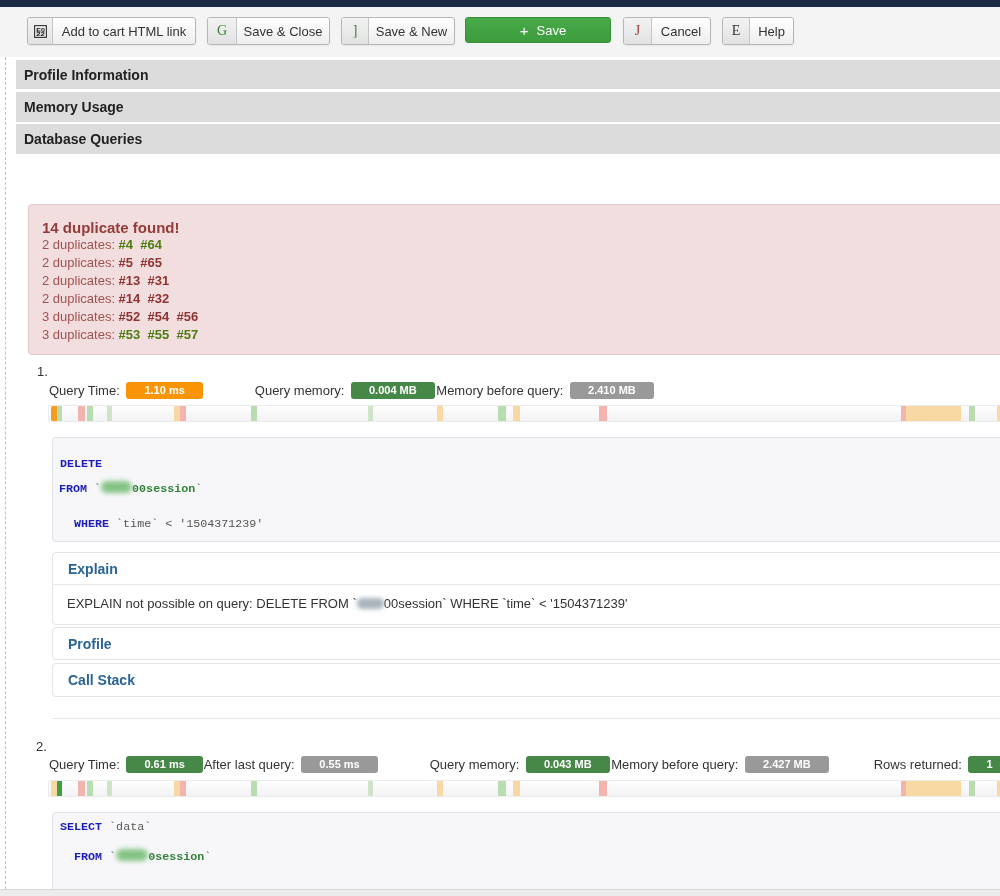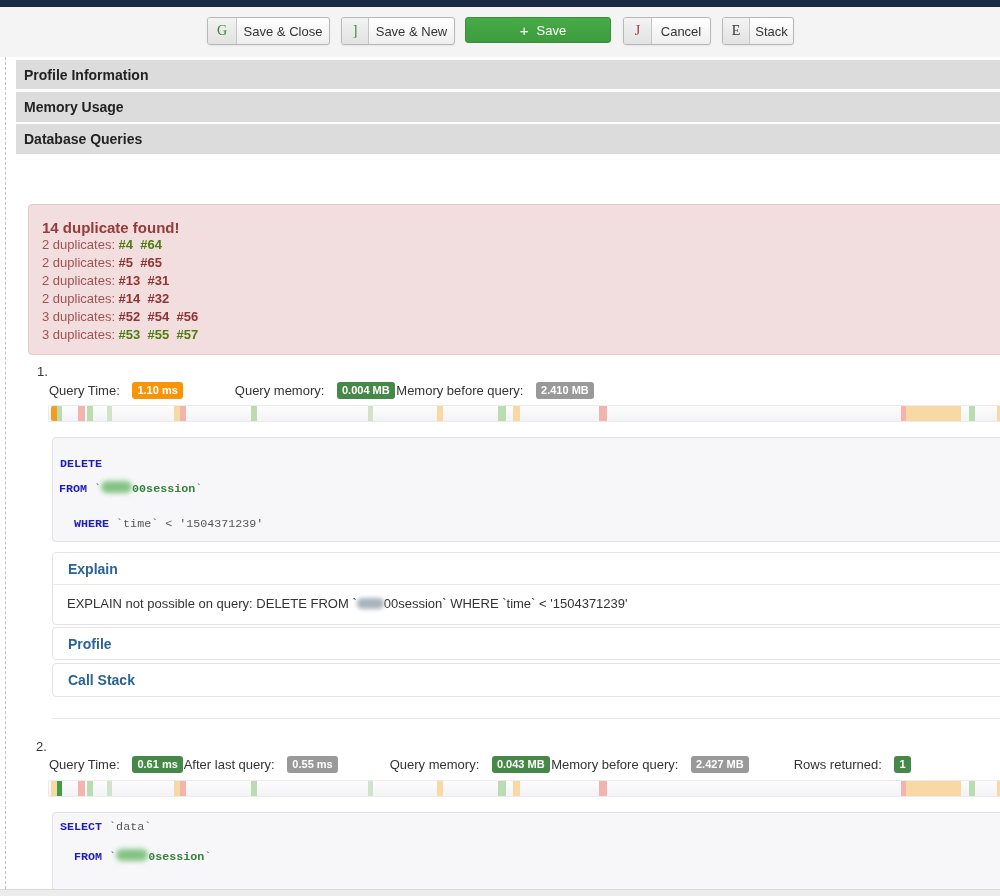--- a/index.html
+++ b/index.html
@@ -11,22 +11,22 @@
        background:linear-gradient(#ffffff,#eeeeee);box-shadow:0 1px 2px rgba(0,0,0,0.06);
        display:flex;align-items:stretch;color:#333;font-size:13px;}
   .btn .seg{display:flex;align-items:center;justify-content:center;
        background:linear-gradient(#f3f3f3,#e2e2e2);border-right:1px solid #c6c6c6;
        border-radius:2px 0 0 2px;font-family:"Liberation Serif",serif;font-size:14px;}
   .btn .lbl{display:flex;align-items:center;justify-content:center;flex:1;white-space:nowrap;}
   .btn-success{position:absolute;top:17px;height:26px;border:1px solid #37903a;border-radius:3px;
        background:linear-gradient(#47aa47,#3e9c3e);color:#fff;font-size:13px;
        display:flex;align-items:center;justify-content:center;}
   
-  .badge{display:inline-block;height:11px;padding:3px 5px;border-radius:3px;color:#fff;
-       font-size:11px;font-weight:bold;line-height:11px;vertical-align:1px;margin-left:9px;margin-right:-2px;}
+  .badge{display:inline-block;height:11px;padding:3px 18px;border-radius:3px;color:#fff;
+       font-size:11px;font-weight:bold;line-height:11px;vertical-align:1px;margin-left:3px;margin-right:-2px;}
   .bg-green{background:#468847;}
   .bg-gray{background:#999999;}
   .bg-orange{background:#f89406;}
   
   .secbar{position:absolute;left:16px;width:1100px;background:#dcdcdc;color:#222;
        font-weight:bold;font-size:14px;padding-left:8px;display:flex;align-items:center;}
   
   .qrow{position:absolute;left:49px;font-size:13px;color:#333;white-space:nowrap;}
   .qrow .gap{display:inline-block;width:54px;}
   
@@ -50,38 +50,48 @@
   .acc .bd{border-top:1px solid #e8e8e8;padding:12px 15px;font-size:13px;color:#333;}
 </style>
 </head>
 <body>
 <div id="page">
 
   <div class="abs" style="left:0;top:0;width:1000px;height:7px;background:#1b2b45;"></div>
 
   <div class="abs" style="left:0;top:7px;width:1000px;height:50px;background:#f4f4f5;"></div>
 
+  <div class="btn" style="left:27px;width:167px;">
+    <div class="seg" style="width:24px;">
+      <svg width="13" height="13" viewBox="0 0 13 13">
+        <rect x="0.6" y="0.6" width="11.8" height="11.8" fill="none" stroke="#333" stroke-width="1.1"></rect>
+        <text x="6.6" y="6.6" font-size="6" font-weight="bold" font-family="Liberation Sans,sans-serif" fill="#111" text-anchor="middle" textLength="8.6" lengthAdjust="spacingAndGlyphs">E0</text>
+        <text x="6.6" y="11.4" font-size="6" font-weight="bold" font-family="Liberation Sans,sans-serif" fill="#111" text-anchor="middle" textLength="8.6" lengthAdjust="spacingAndGlyphs">22</text>
+      </svg>
+    </div>
+    <div class="lbl">Add to cart HTML link</div>
+  </div>
   <div class="btn" style="left:207px;width:121px;">
     <div class="seg" style="width:28px;color:#3d7d3d;">G</div>
     <div class="lbl">Save &amp; Close</div>
   </div>
   <div class="btn" style="left:341px;width:112px;">
     <div class="seg" style="width:26px;color:#3d7d3d;">]</div>
     <div class="lbl">Save &amp; New</div>
   </div>
   <div class="btn-success" style="left:465px;width:146px;padding-left:10px;box-sizing:border-box;">
     <span style="font-size:15px;font-weight:400;margin-right:8px;">+</span> Save
   </div>
   <div class="btn" style="left:623px;width:86px;">
     <div class="seg" style="width:27px;color:#9c3b3b;">J</div>
     <div class="lbl">Cancel</div>
   </div>
   <div class="btn" style="left:722px;width:70px;">
     <div class="seg" style="width:26px;color:#333;">E</div>
-    <div class="lbl">Stack</div>
+    <div class="lbl">Help</div>
   </div>
 
   <div class="abs" style="left:5px;top:57px;height:832px;width:0;border-left:1px dashed #c2c2c2;"></div>
 
   <div class="secbar" style="top:60px;height:29px;">Profile Information</div>
   <div class="secbar" style="top:92px;height:30px;">Memory Usage</div>
   <div class="secbar" style="top:124px;height:30px;">Database Queries</div>
 
 
   <div class="abs" style="left:28px;top:204px;width:1050px;height:135px;background:#f2dede;

